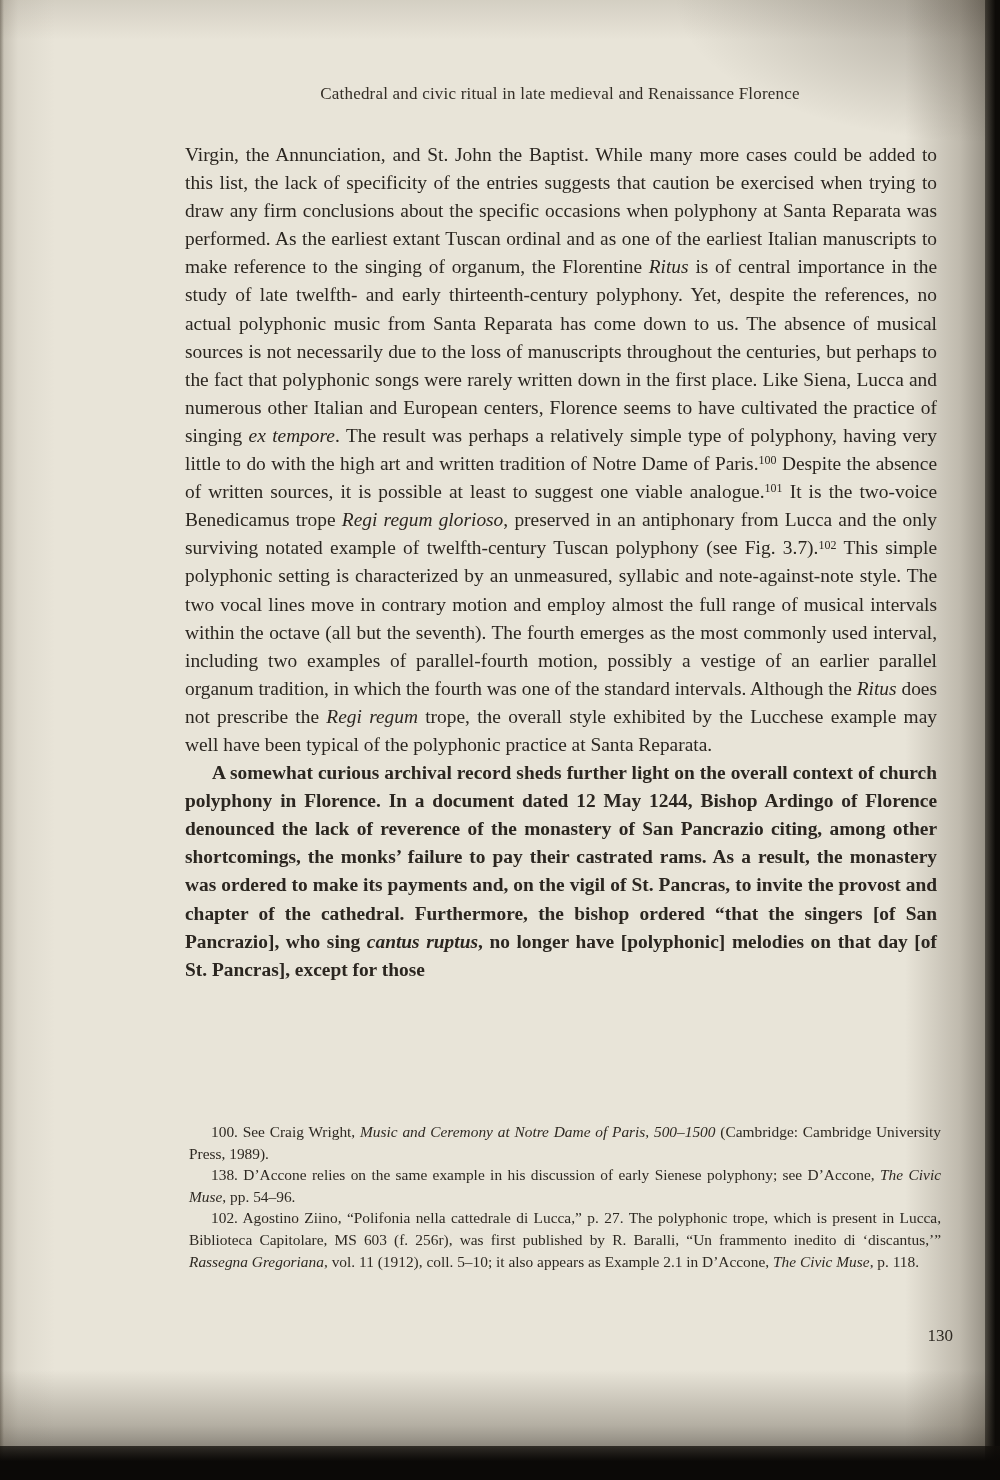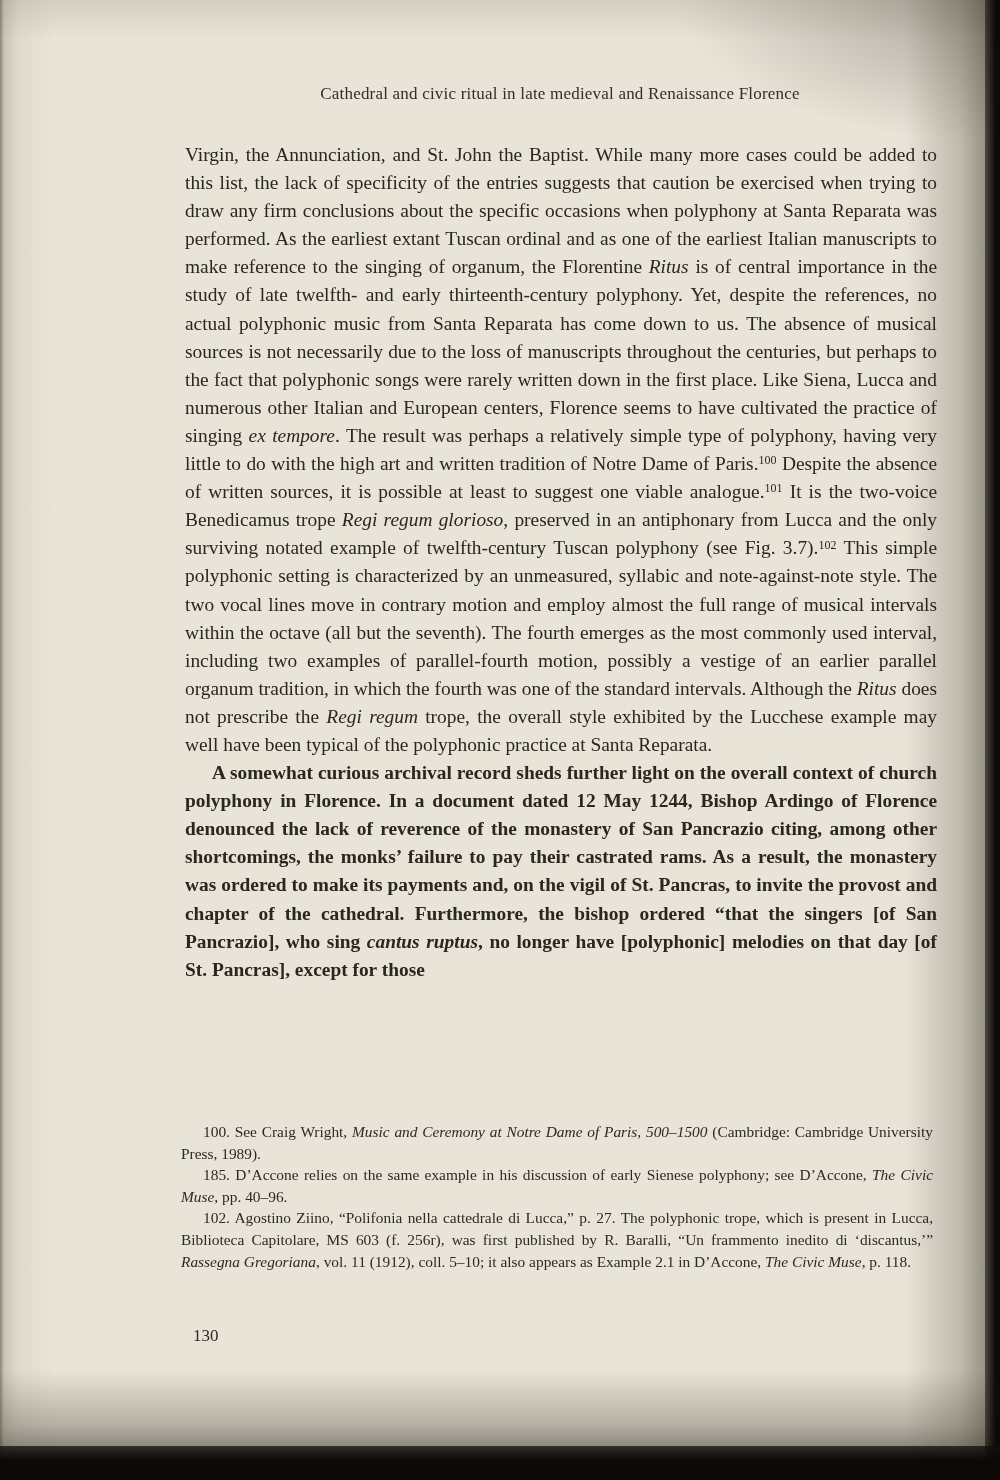--- a/index.html
+++ b/index.html
@@ -55,50 +55,50 @@
   .sup {
     font-size: 0.62em;
     line-height: 0;
     position: relative;
     top: -0.48em;
     font-style: normal;
     font-family: Liberation Serif, serif;
   }
   .footnotes {
     position: absolute;
-    left: 181px; top: 1121px; width: 752px;
+    left: 189px; top: 1121px; width: 752px;
     font-size: 15.4px;
     line-height: 21.6px;
     color: #2e2922;
     text-align: justify;
   }
   .footnote { text-indent: 22px; }
   .page-number {
     position: absolute;
-    left: 193px; top: 1326px; width: 750px;
-    text-align: left;
+    left: 203px; top: 1326px; width: 750px;
+    text-align: right;
     font-size: 17px;
     color: #2e2922;
   }
 </style>
 </head>
 <body>
 
 <div class="scan">
 
   <div class="running-head">Cathedral and civic ritual in late medieval and Renaissance Florence</div>
 
   <div class="body-text">
       <div class="para"><span>Virgin, the Annunciation, and St. John the Baptist. While many more cases could be added to this list, the lack of specificity of the entries suggests that caution be exercised when trying to draw any firm conclusions about the specific occasions when polyphony at Santa Reparata was performed. As the earliest extant Tuscan ordinal and as one of the earliest Italian manuscripts to make reference to the singing of organum, the Florentine </span><span class="it">Ritus</span><span> is of central importance in the study of late twelfth- and early thirteenth-century polyphony. Yet, despite the references, no actual polyphonic music from Santa Reparata has come down to us. The absence of musical sources is not necessarily due to the loss of manuscripts throughout the centuries, but perhaps to the fact that polyphonic songs were rarely written down in the first place. Like Siena, Lucca and numerous other Italian and European centers, Florence seems to have cultivated the practice of singing </span><span class="it">ex tempore</span><span>. The result was perhaps a relatively simple type of polyphony, having very little to do with the high art and written tradition of Notre Dame of Paris.</span><span class="sup">100</span><span> Despite the absence of written sources, it is possible at least to suggest one viable analogue.</span><span class="sup">101</span><span> It is the two-voice Benedicamus trope </span><span class="it">Regi regum glorioso</span><span>, preserved in an antiphonary from Lucca and the only surviving notated example of twelfth-century Tuscan polyphony (see Fig. 3.7).</span><span class="sup">102</span><span> This simple polyphonic setting is characterized by an unmeasured, syllabic and note-against-note style. The two vocal lines move in contrary motion and employ almost the full range of musical intervals within the octave (all but the seventh). The fourth emerges as the most commonly used interval, including two examples of parallel-fourth motion, possibly a vestige of an earlier parallel organum tradition, in which the fourth was one of the standard intervals. Although the </span><span class="it">Ritus</span><span> does not prescribe the </span><span class="it">Regi regum</span><span> trope, the overall style exhibited by the Lucchese example may well have been typical of the polyphonic practice at Santa Reparata.</span></div>
       <div class="para indent"><span>A somewhat curious archival record sheds further light on the overall context of church polyphony in Florence. In a document dated 12 May 1244, Bishop Ardingo of Florence denounced the lack of reverence of the monastery of San Pancrazio citing, among other shortcomings, the monks’ failure to pay their castrated rams. As a result, the monastery was ordered to make its payments and, on the vigil of St. Pancras, to invite the provost and chapter of the cathedral. Furthermore, the bishop ordered “that the singers [of San Pancrazio], who sing </span><span class="it">cantus ruptus</span><span>, no longer have [polyphonic] melodies on that day [of St. Pancras], except for those</span></div>
     </div>
 
   <div class="footnotes">
       <div class="footnote"><span>100. See Craig Wright, </span><span class="it">Music and Ceremony at Notre Dame of Paris, 500–1500</span><span> (Cambridge: Cambridge University Press, 1989).</span></div>
-      <div class="footnote"><span>185. D’Accone relies on the same example in his discussion of early Sienese polyphony; see D’Accone, </span><span class="it">The Civic Muse</span><span>, pp. 40–96.</span></div>
+      <div class="footnote"><span>138. D’Accone relies on the same example in his discussion of early Sienese polyphony; see D’Accone, </span><span class="it">The Civic Muse</span><span>, pp. 54–96.</span></div>
       <div class="footnote"><span>102. Agostino Ziino, “Polifonia nella cattedrale di Lucca,” p. 27. The polyphonic trope, which is present in Lucca, Biblioteca Capitolare, MS 603 (f. 256r), was first published by R. Baralli, “Un frammento inedito di ‘discantus,’” </span><span class="it">Rassegna Gregoriana</span><span>, vol. 11 (1912), coll. 5–10; it also appears as Example 2.1 in D’Accone, </span><span class="it">The Civic Muse</span><span>, p. 118.</span></div>
     </div>
 
   <div class="page-number">130</div>
 
   <div class="edge-left-line"></div>
   <div class="edge-right"></div>
   <div class="edge-bottom"></div>
 </div>
 

